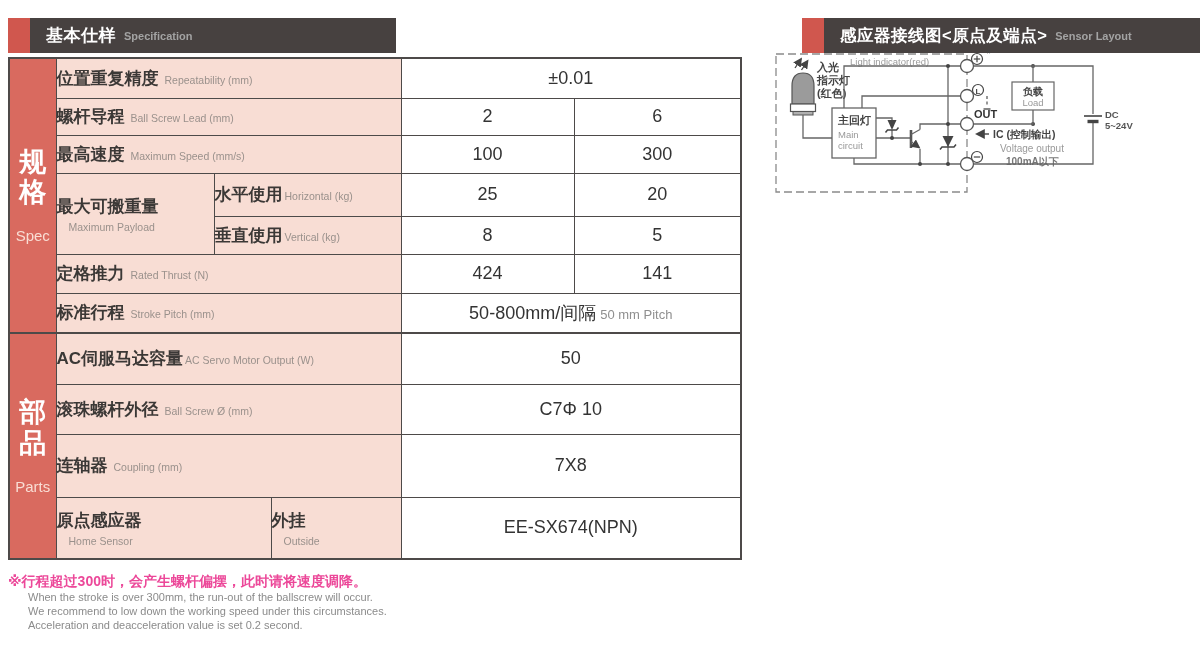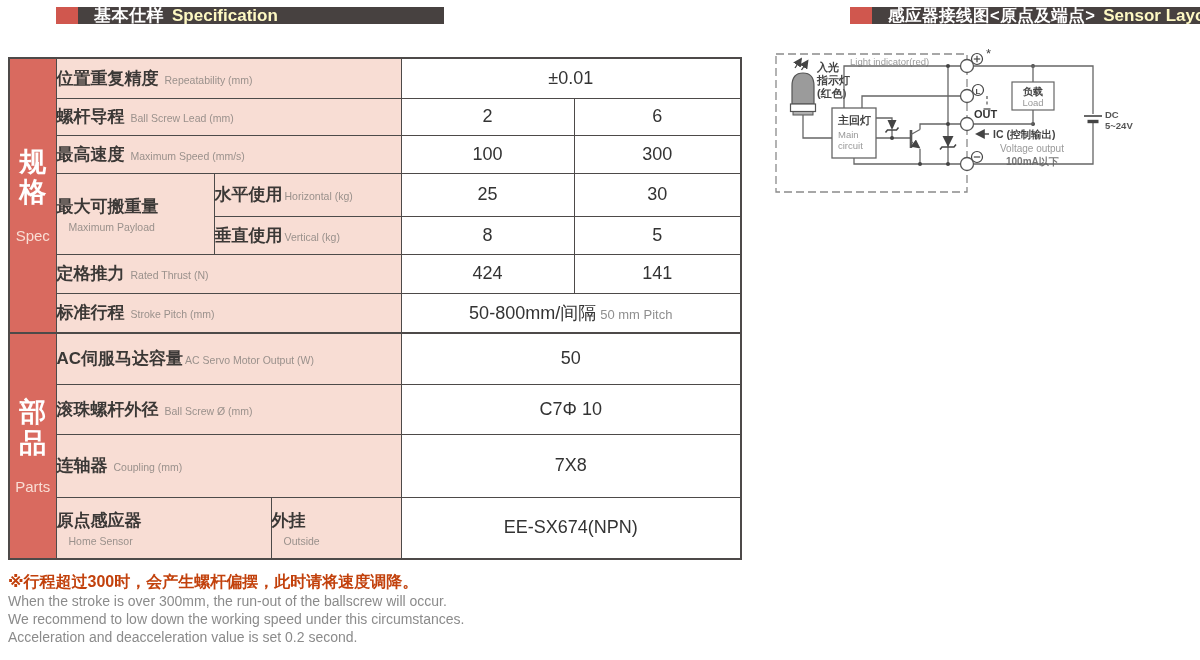--- a/index.html
+++ b/index.html
@@ -2,25 +2,25 @@
 <html><head>
 <meta charset="utf-8">
 <style>
   html,body{margin:0;padding:0;}
   body{
     width:1200px;height:660px;position:relative;background:#ffffff;
     font-family:"Liberation Sans","DejaVu Sans",sans-serif;
     -webkit-font-smoothing:antialiased;overflow:hidden;
   }
   
-  .hbar{position:absolute;top:7px;height:17px;display:flex;align-items:stretch;margin-left:48px;}
+  .hbar{position:absolute;top:18px;height:35px;display:flex;align-items:stretch;}
   .hbar .sq{width:22px;background:#d0574e;flex:0 0 22px;}
   .hbar .bar{background:#474140;display:flex;align-items:center;padding:0 14px 0 16px;flex:1;}
   .hbar .t-zh{color:#fff;font-weight:bold;font-size:17px;letter-spacing:.5px;}
-  .hbar .t-en{color:#fef9c3;font-weight:bold;font-size:17px;margin-left:8px;}
+  .hbar .t-en{color:#a3a3a3;font-weight:bold;font-size:11px;margin-left:8px;}
   #hdr-left{left:8px;width:388px;}
   #hdr-right{left:790px;width:410px;padding-left:12px;}
   #hdr-right .t-zh{font-size:16.5px;}
   
   table.spec{
     position:absolute;left:8px;top:57px;width:732px;
     border-collapse:collapse;table-layout:fixed;
     border:2px solid #4d4a49;
   }
   table.spec td{border:1px solid #4d4a49;padding:0;vertical-align:middle;}
@@ -31,22 +31,22 @@
   .en{font-size:10.5px;color:#9a918c;margin-left:6px;white-space:nowrap;}
   td.stack .zh{display:block;}
   td.stack .en{display:block;margin-left:12px;margin-top:3px;}
   td.val{background:#fff;text-align:center;font-size:18px;color:#333;}
   .val-sub{font-size:13px;color:#8f8f8f;margin-left:4px;}
   td.section{background:#d96a5f;text-align:center;}
   .sec-zh{display:block;font-size:27px;font-weight:bold;color:#ffffff;line-height:1.12;}
   .sec-en{display:block;font-size:15px;color:#f9ddd4;margin-top:20px;}
   
   .notes{position:absolute;left:8px;top:572px;width:640px;}
-  .note-zh{color:#c2410c;font-weight:bold;font-size:16px;line-height:1.3;}
-  .note-en{color:#8b8b8b;font-size:14px;line-height:1.28;}
+  .note-zh{color:#ec4899;font-weight:bold;font-size:14px;line-height:1.3;}
+  .note-en{color:#8b8b8b;font-size:11px;line-height:1.28;margin-left:20px;}
   
   #diagram{position:absolute;left:770px;top:46px;}
   text{font-family:"Liberation Sans","DejaVu Sans",sans-serif;}
 </style>
 </head>
 <body>
 
 <div class="hbar" id="hdr-left">
   <div class="sq"></div>
   <div class="bar">
@@ -112,21 +112,21 @@
       <span class="zh">最大可搬重量</span>
       <span class="en">Maximum Payload</span>
     </td>
     <td class="lbl" colspan="2">
       <div class="line">
             <span class="zh">水平使用</span>
       <span class="en" style="margin-left:2px">Horizontal (kg)</span>
           </div>
     </td>
     <td class="val">25</td>
-    <td class="val">30</td>
+    <td class="val">20</td>
   </tr>
   <tr style="height:38px">
     <td class="lbl" colspan="2">
       <div class="line">
             <span class="zh">垂直使用</span>
       <span class="en" style="margin-left:2px">Vertical (kg)</span>
           </div>
     </td>
     <td class="val">8</td>
     <td class="val">5</td>

